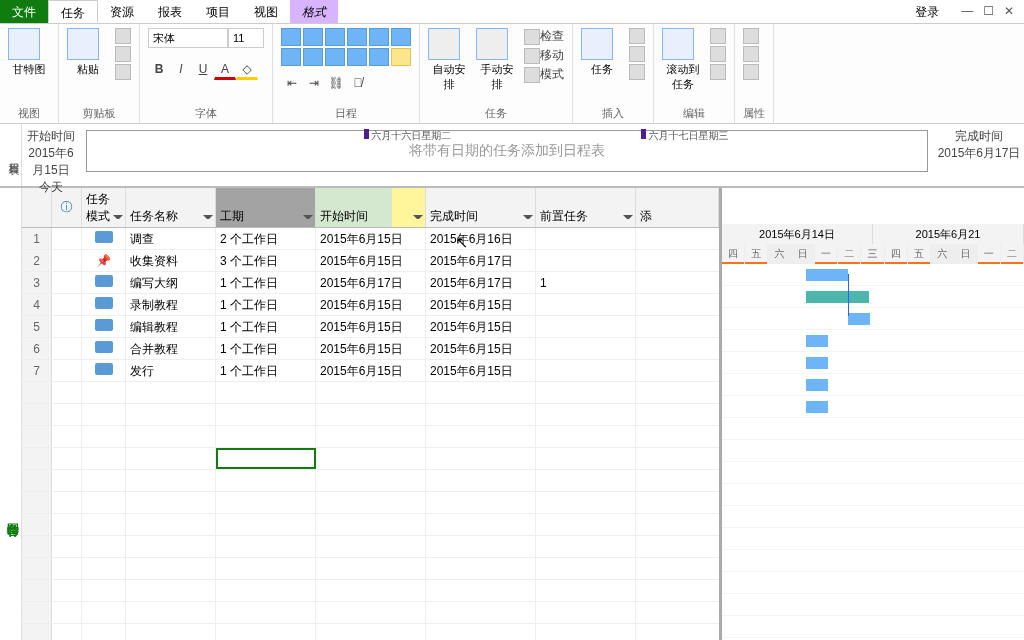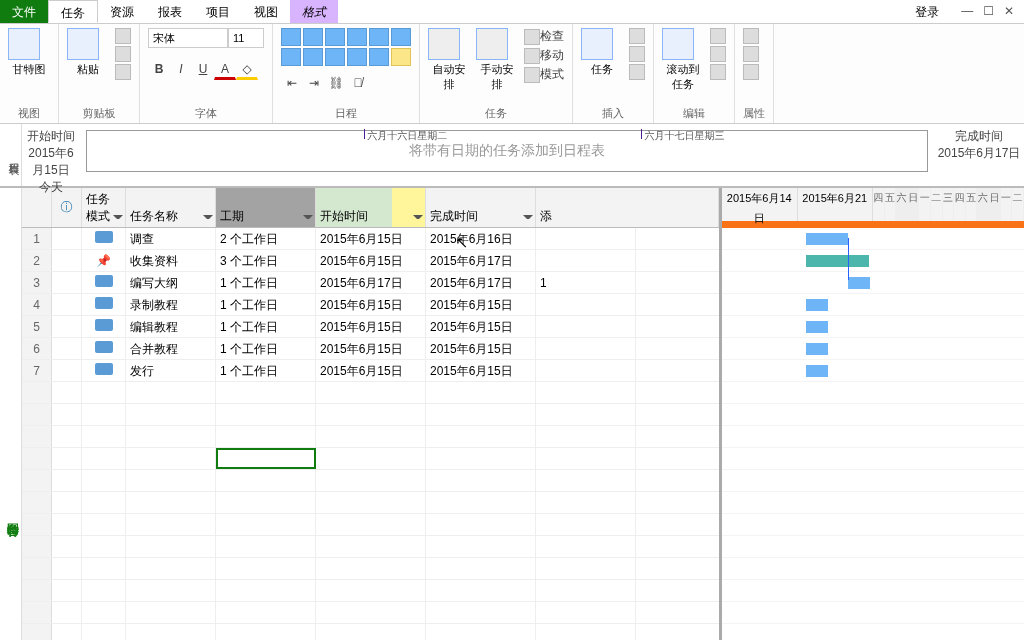--- a/index.html
+++ b/index.html
@@ -27,21 +27,21 @@
 .size-sel { width: 36px; height: 20px; border: 1px solid #ccc; padding: 0 4px; font-size: 11px; }
 .fmtbtn { width: 22px; height: 22px; border: 1px solid transparent; text-align: center; line-height: 20px; cursor: pointer; }
 .colgrid { display: grid; grid-template-columns: repeat(6, 20px); grid-auto-rows: 18px; gap: 2px; }
 .colgrid .c { background: linear-gradient(#6eb5f7,#6eb5f7); border: 1px solid #5a9bd5; cursor: pointer; }
 .colgrid .cy { background: #fbe68a; border: 1px solid #e0c45a; }
 
 .timeline-area { display: flex; height: 64px; border-bottom: 2px solid #bbb; }
 .sidelabel { writing-mode: vertical-rl; text-orientation: upright; width: 22px; text-align: center; font-size: 11px; color: #555; padding: 4px 0; border-right: 1px solid #ddd; }
 .timeline-left { width: 58px; padding: 4px 2px; font-size: 10px; color: #444; text-align: center; }
 .timeline-main { flex: 1; position: relative; border: 1px solid #999; margin: 6px; height: 42px; }
-.timeline-main .tick { position: absolute; top: -2px; font-size: 10px; color: #555; border-left: 1px solid #4c1d95; height: 10px; padding-left: 2px; }
+.timeline-main .tick { position: absolute; top: -2px; font-size: 10px; color: #555; border-left: 5px solid #4c1d95; height: 10px; padding-left: 2px; }
 .timeline-main .center-text { position: absolute; left: 50%; top: 50%; transform: translate(-50%,-50%); color: #999; font-size: 14px; }
 .timeline-right { width: 90px; padding: 4px 2px; font-size: 10px; color: #444; text-align: center; }
 
 .work-area { display: flex; height: calc(640px - 24px - 100px - 64px); }
 .gantt-sidelabel { writing-mode: vertical-rl; text-orientation: upright; width: 22px; text-align: center; font-size: 12px; color: #107c10; font-weight: bold; padding-top: 200px; border-right: 1px solid #ddd; }
 .grid-pane { width: 700px; display: flex; flex-direction: column; border-right: 3px solid #aaa; }
 .chart-pane { flex: 1; display: flex; flex-direction: column; }
 
 .gridhead { display: flex; height: 40px; border-bottom: 1px solid #bbb; background: #f3f3f3; }
 .gridhead .rh { width: 30px; border-right: 1px solid #ddd; }
@@ -65,21 +65,21 @@
 .gcell.mode { width: 44px; text-align: center; }
 .gcell.mode .mi { display: inline-block; width: 18px; height: 12px; background: #5a9bd5; border-radius: 2px; }
 .gcell.mode .mi.pin { background: none; color: #5a9bd5; }
 .gcell.name { width: 90px; }
 .gcell.dur { width: 100px; }
 .gcell.start { width: 110px; }
 .gcell.end { width: 110px; }
 .gcell.pred { width: 100px; }
 .grow.selected .gcell.dur { outline: 2px solid #107c10; outline-offset: -2px; position: relative; background: #fff; }
 
-.charthead { height: 40px; border-bottom: 7px solid #f97316; background: #f3f3f3; display: flex; flex-direction: row; }
+.charthead { height: 40px; border-bottom: 2px solid #f97316; background: #f3f3f3; display: flex; flex-direction: column; margin-top: 36px; }
 .charthead .top { flex: 1; display: flex; }
 .charthead .top .wk { flex: 1; border-right: 1px solid #ddd; text-align: center; font-size: 11px; line-height: 20px; }
 .charthead .bot { flex: 1; display: flex; }
 .charthead .bot .d { flex: 1; border-right: 1px solid #eee; text-align: center; font-size: 10px; line-height: 20px; color: #666; }
 .charthead .bot .d.we { background: #eee; }
 
 .chartbody { flex: 1; position: relative; }
 .chartbody .crow { height: 22px; border-bottom: 1px solid #f4f4f4; position: relative; }
 .bar { position: absolute; height: 12px; top: 5px; background: #6eb5f7; }
 .bar.teal { background: #4db6ac; }
@@ -316,20 +316,24 @@
           <span class="drop"></span>
         </div>
       <div class="gcol start hi1">
           <span>开始时间</span>
           <span class="drop"></span>
         </div>
       <div class="gcol end">
           <span>完成时间</span>
           <span class="drop"></span>
         </div>
+      <div class="gcol pred">
+          <span>前置任务</span>
+          <span class="drop"></span>
+        </div>
       <div class="gcol add">
           <span>添</span>
         </div>
     </div>
     <div class="gridbody" id="gridbody">
         <div class="grow">
           <div class="rnum">1</div>
           <div class="gcell info"></div>
           <div class="gcell mode"><span class="mi"></span></div>
           <div class="gcell name">调查</div>

